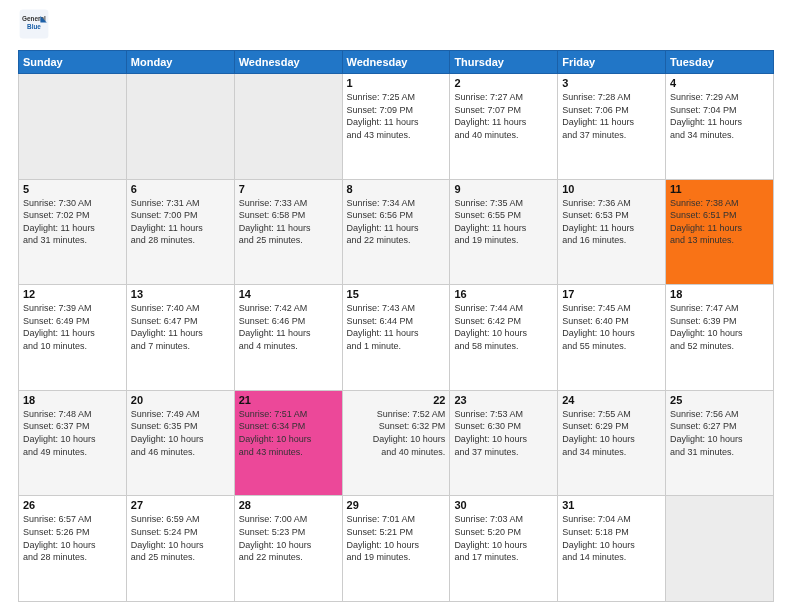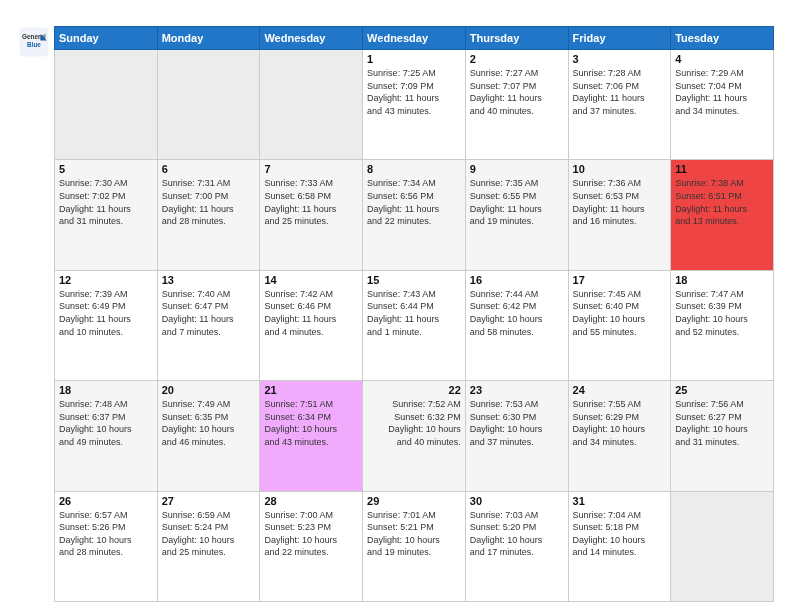--- a/index.html
+++ b/index.html
@@ -6,22 +6,23 @@
     body {
       font-family: Arial, sans-serif;
       background: #fff;
       width: 792px;
       height: 612px;
       overflow: hidden;
     }
     .page {
       width: 792px;
       height: 612px;
-      padding: 26px 18px 10px 18px;
+      padding: 8px 18px 10px 18px;
       display: flex;
+      flex-direction: column;
     }
     .header {
       display: flex;
       align-items: flex-start;
       justify-content: space-between;
       margin-bottom: 10px;
     }
     .logo {
       display: flex;
       align-items: center;
@@ -167,21 +168,21 @@
             <div class="day-info">Sunrise: 7:34 AM<br>Sunset: 6:56 PM<br>Daylight: 11 hours<br>and 22 minutes.</div>
           </td>
           <td style="background: rgb(245, 245, 245);">
             <div class="day-num">9</div>
             <div class="day-info">Sunrise: 7:35 AM<br>Sunset: 6:55 PM<br>Daylight: 11 hours<br>and 19 minutes.</div>
           </td>
           <td style="background: rgb(245, 245, 245);">
             <div class="day-num">10</div>
             <div class="day-info">Sunrise: 7:36 AM<br>Sunset: 6:53 PM<br>Daylight: 11 hours<br>and 16 minutes.</div>
           </td>
-          <td style="background: #ef4444; margin-left: 31px;">
+          <td style="background: #f97316; margin-left: 31px;">
             <div class="day-num">11</div>
             <div class="day-info">Sunrise: 7:38 AM<br>Sunset: 6:51 PM<br>Daylight: 11 hours<br>and 13 minutes.</div>
           </td>
         </tr>
         <tr>
           <td>
             <div class="day-num">12</div>
             <div class="day-info">Sunrise: 7:39 AM<br>Sunset: 6:49 PM<br>Daylight: 11 hours<br>and 10 minutes.</div>
           </td>
           <td>
@@ -211,21 +212,21 @@
         </tr>
         <tr>
           <td style="background: rgb(245, 245, 245);">
             <div class="day-num">18</div>
             <div class="day-info">Sunrise: 7:48 AM<br>Sunset: 6:37 PM<br>Daylight: 10 hours<br>and 49 minutes.</div>
           </td>
           <td style="background: rgb(245, 245, 245); margin-left: 44px;">
             <div class="day-num">20</div>
             <div class="day-info">Sunrise: 7:49 AM<br>Sunset: 6:35 PM<br>Daylight: 10 hours<br>and 46 minutes.</div>
           </td>
-          <td style="background: #f0abfc;">
+          <td style="background: #ec4899;">
             <div class="day-num">21</div>
             <div class="day-info">Sunrise: 7:51 AM<br>Sunset: 6:34 PM<br>Daylight: 10 hours<br>and 43 minutes.</div>
           </td>
           <td style="background: rgb(245, 245, 245); text-align: right;">
             <div class="day-num">22</div>
             <div class="day-info">Sunrise: 7:52 AM<br>Sunset: 6:32 PM<br>Daylight: 10 hours<br>and 40 minutes.</div>
           </td>
           <td style="background: rgb(245, 245, 245);">
             <div class="day-num">23</div>
             <div class="day-info">Sunrise: 7:53 AM<br>Sunset: 6:30 PM<br>Daylight: 10 hours<br>and 37 minutes.</div>

